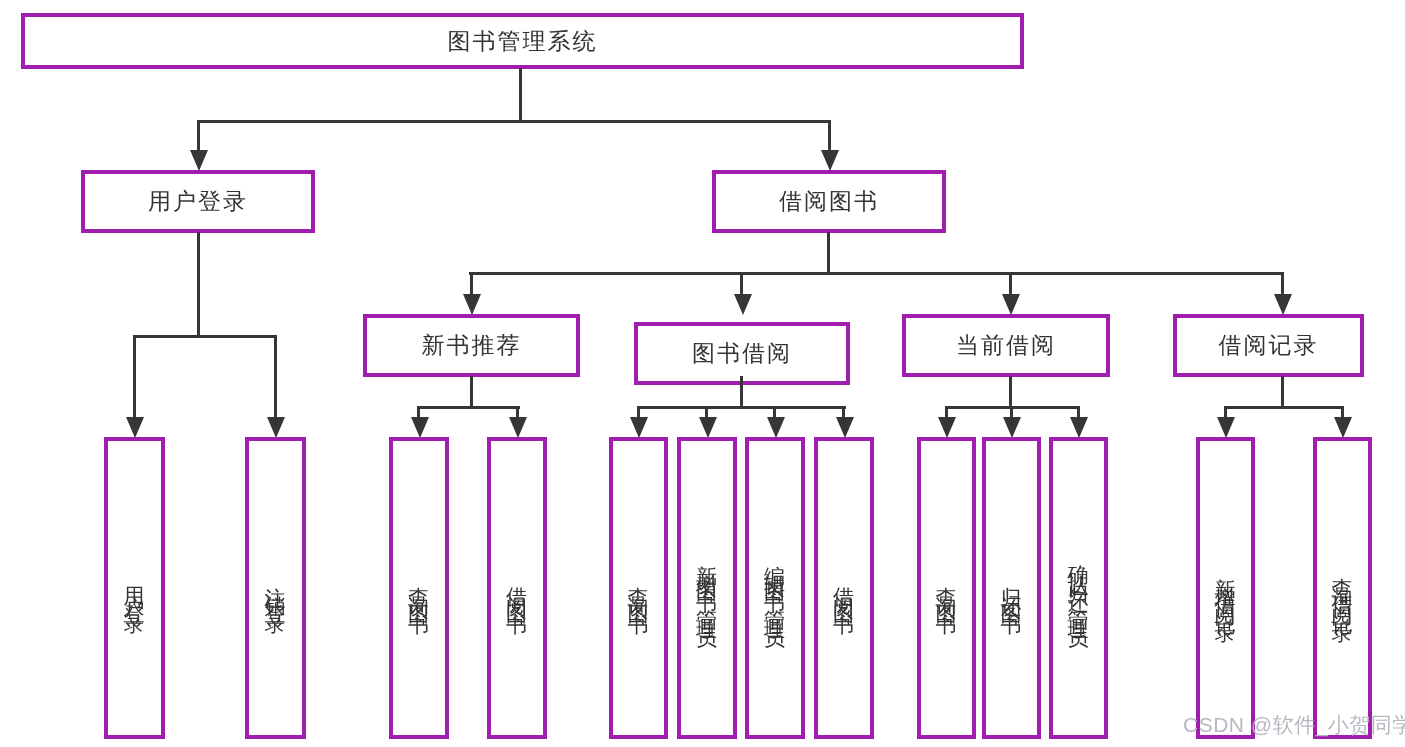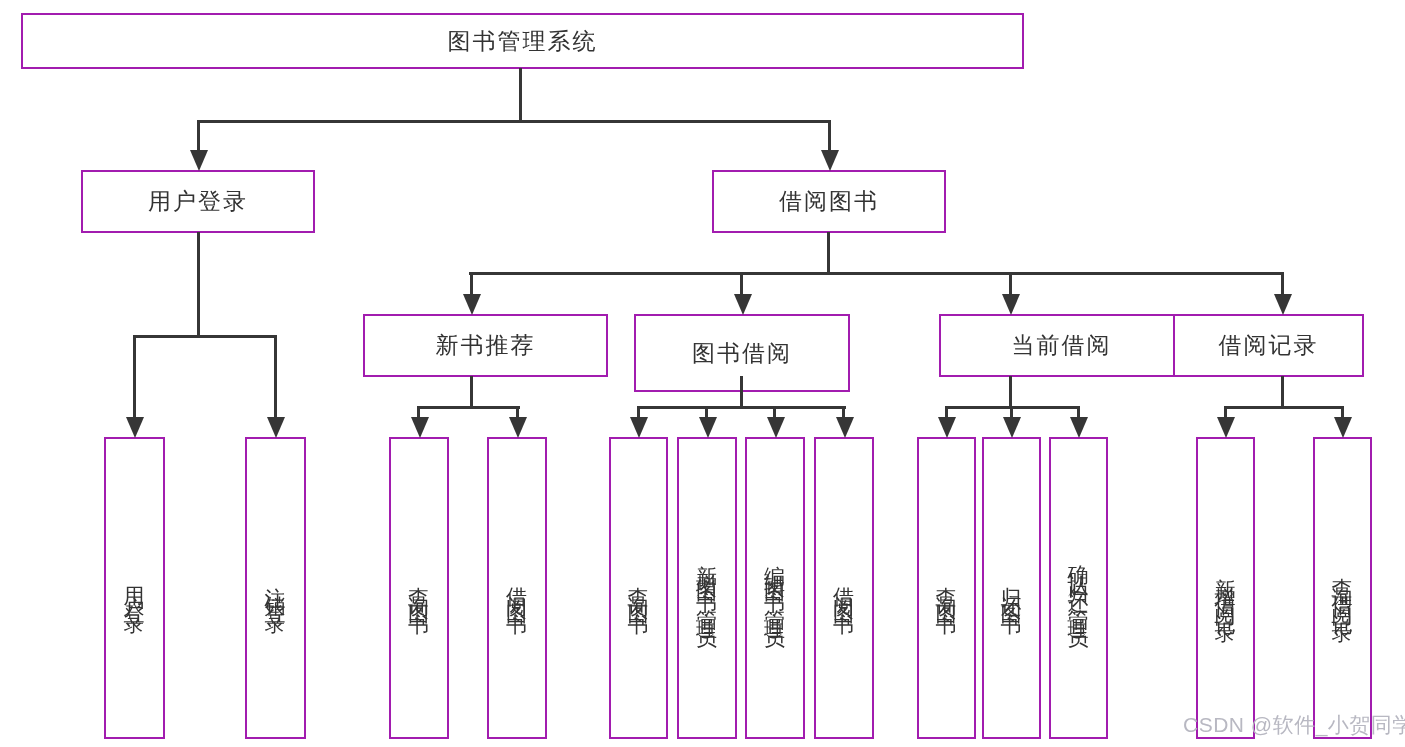--- a/index.html
+++ b/index.html
@@ -6,21 +6,21 @@
   #canvas{
     position:relative;
     width:1405px;height:747px;
     background:#ffffff;
     font-family:"Liberation Sans","DejaVu Sans",sans-serif;
     overflow:hidden;
   }
   .box{
     position:absolute;
     box-sizing:border-box;
-    border:2px solid #a21caf;
+    border:4px solid #a21caf;
     background:#ffffff;
     color:#333333;
     display:flex;
     align-items:center;
     justify-content:center;
   }
   .hbox{
     font-size:23px;
     letter-spacing:2px;
     white-space:nowrap;
@@ -55,23 +55,23 @@
 </head>
 <body>
 
 <div id="canvas">
 
   <div class="box hbox" style="left:21px;top:13px;width:1003px;height:56px">图书管理系统</div>
 
   <div class="box hbox" style="left:81px;top:170px;width:234px;height:63px">用户登录</div>
   <div class="box hbox" style="left:712px;top:170px;width:234px;height:63px">借阅图书</div>
 
-  <div class="box hbox" style="left:363px;top:314px;width:245px;height:63px">新书推荐</div>
-  <div class="box hbox" style="left:634px;top:314px;width:216px;height:78px">图书借阅</div>
-  <div class="box hbox" style="left:939px;top:314px;width:245px;height:63px">当前借阅</div>
+  <div class="box hbox" style="left:363px;top:314px;width:217px;height:63px">新书推荐</div>
+  <div class="box hbox" style="left:634px;top:322px;width:216px;height:63px">图书借阅</div>
+  <div class="box hbox" style="left:902px;top:314px;width:208px;height:63px">当前借阅</div>
   <div class="box hbox" style="left:1173px;top:314px;width:191px;height:63px">借阅记录</div>
 
   <div class="box leaf" style="left:104px;width:61px">用户登录</div>
   <div class="box leaf" style="left:245px;width:61px">注销登录</div>
 
   <div class="box leaf" style="left:389px;width:60px">查询图书</div>
   <div class="box leaf" style="left:487px;width:60px">借阅图书</div>
 
   <div class="box leaf" style="left:609px;width:59px">查询图书</div>
   <div class="box leaf" style="left:677px;width:60px">新增图书（管理员）</div>

